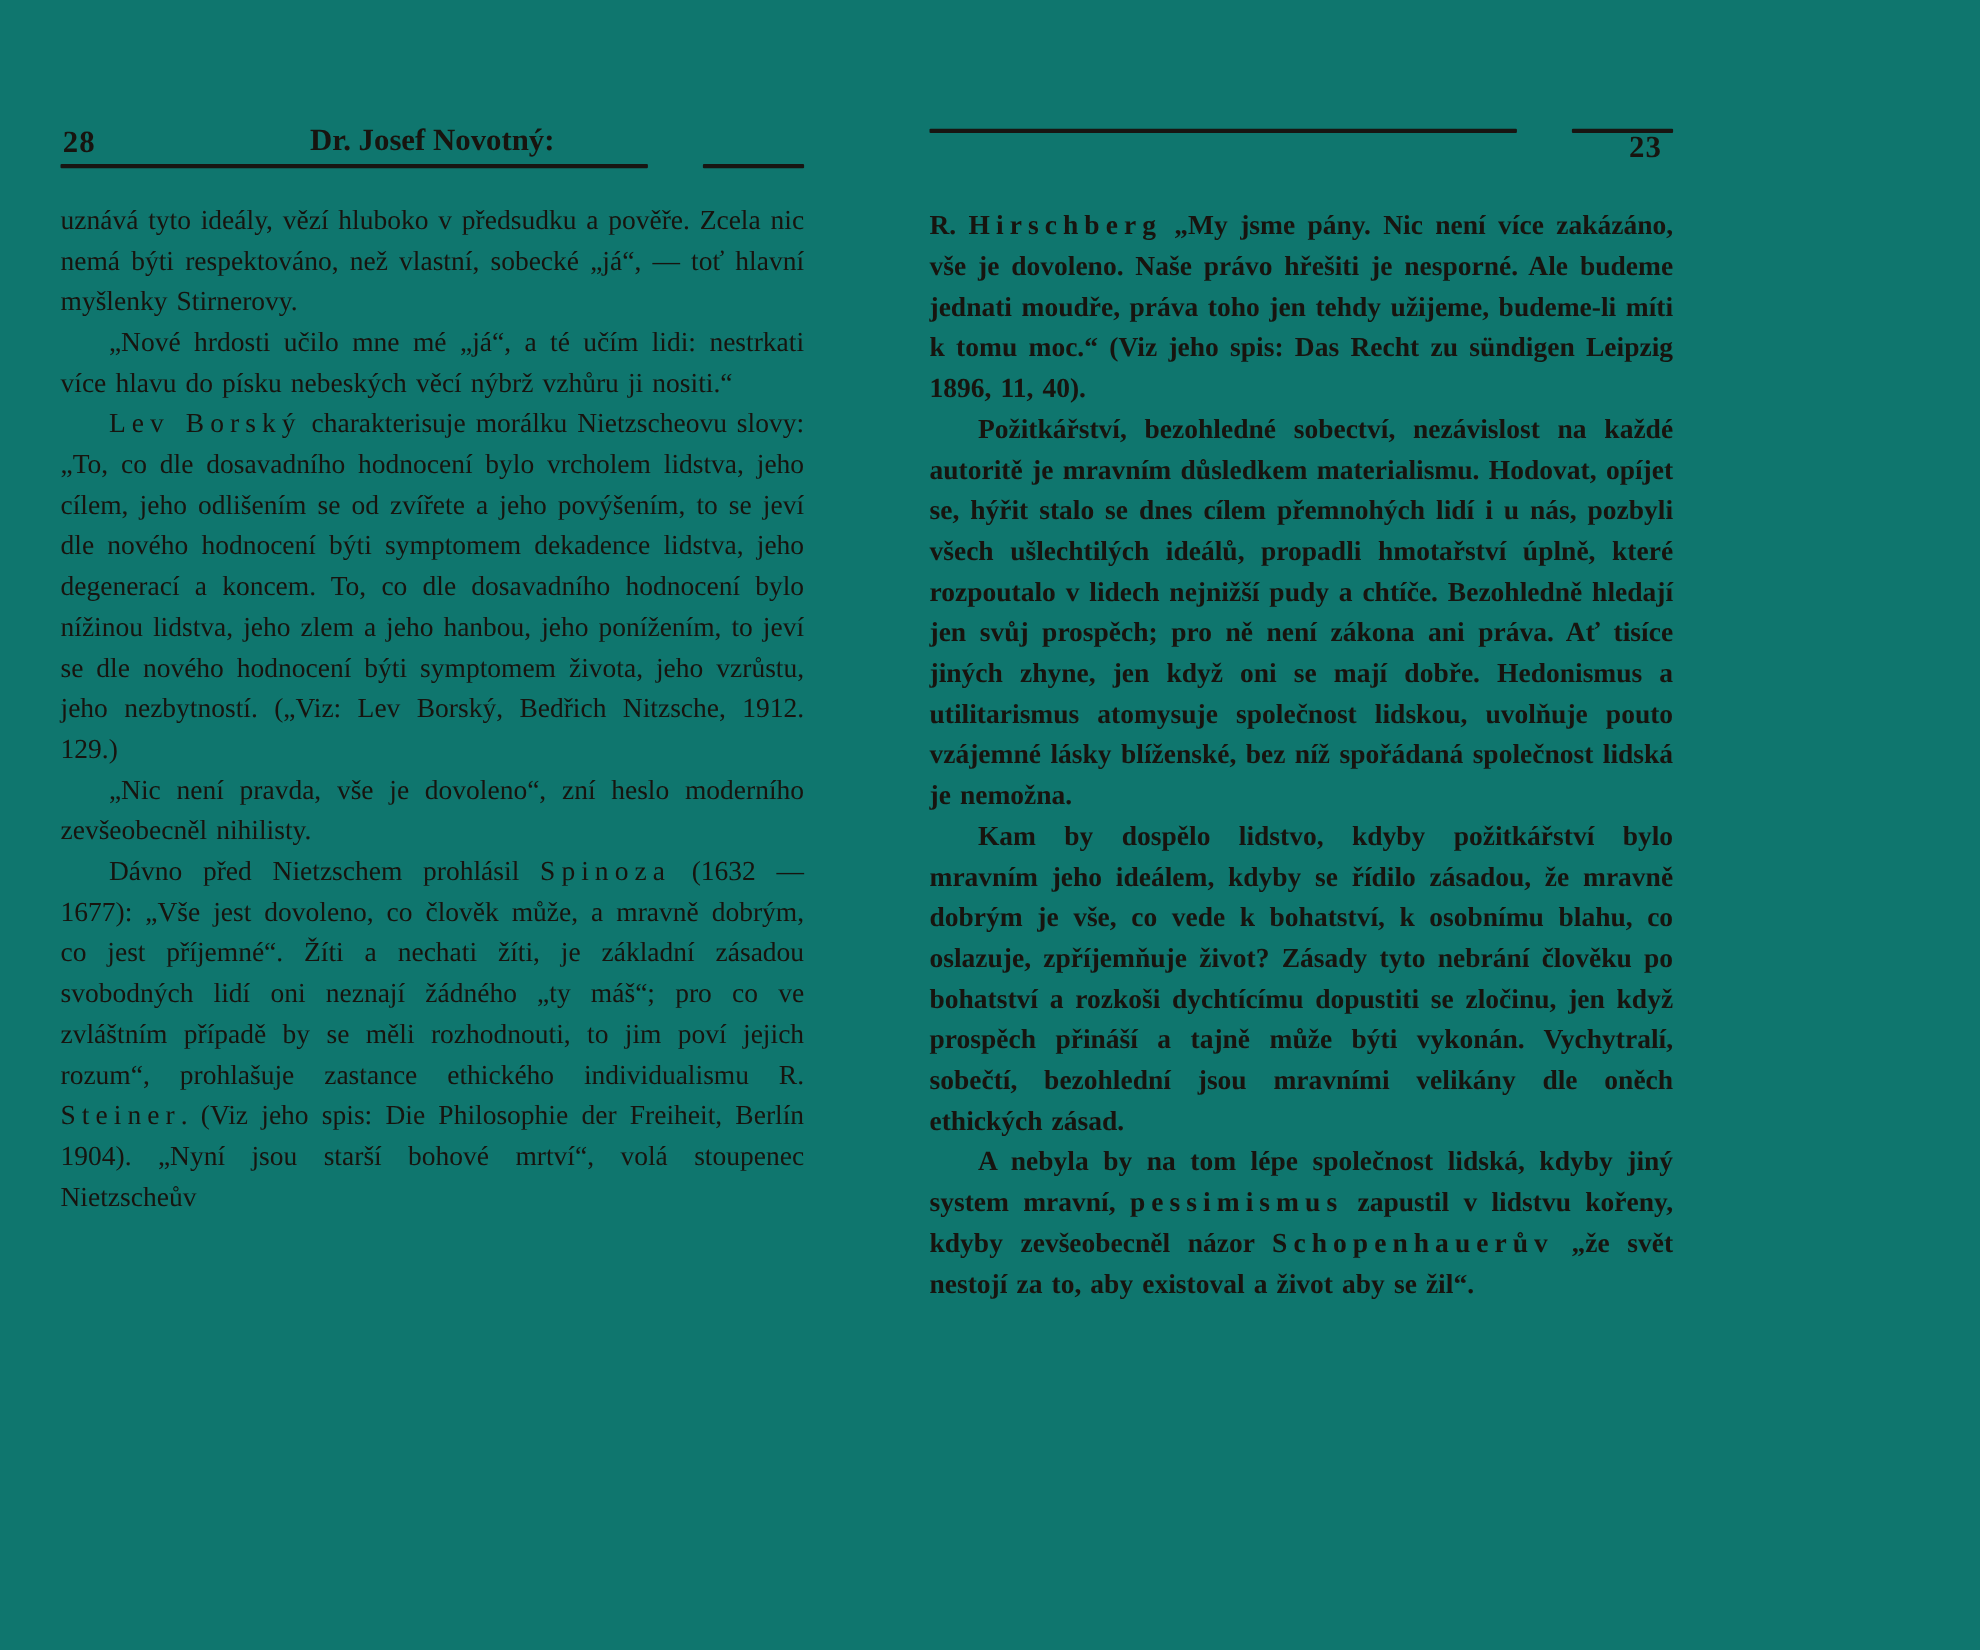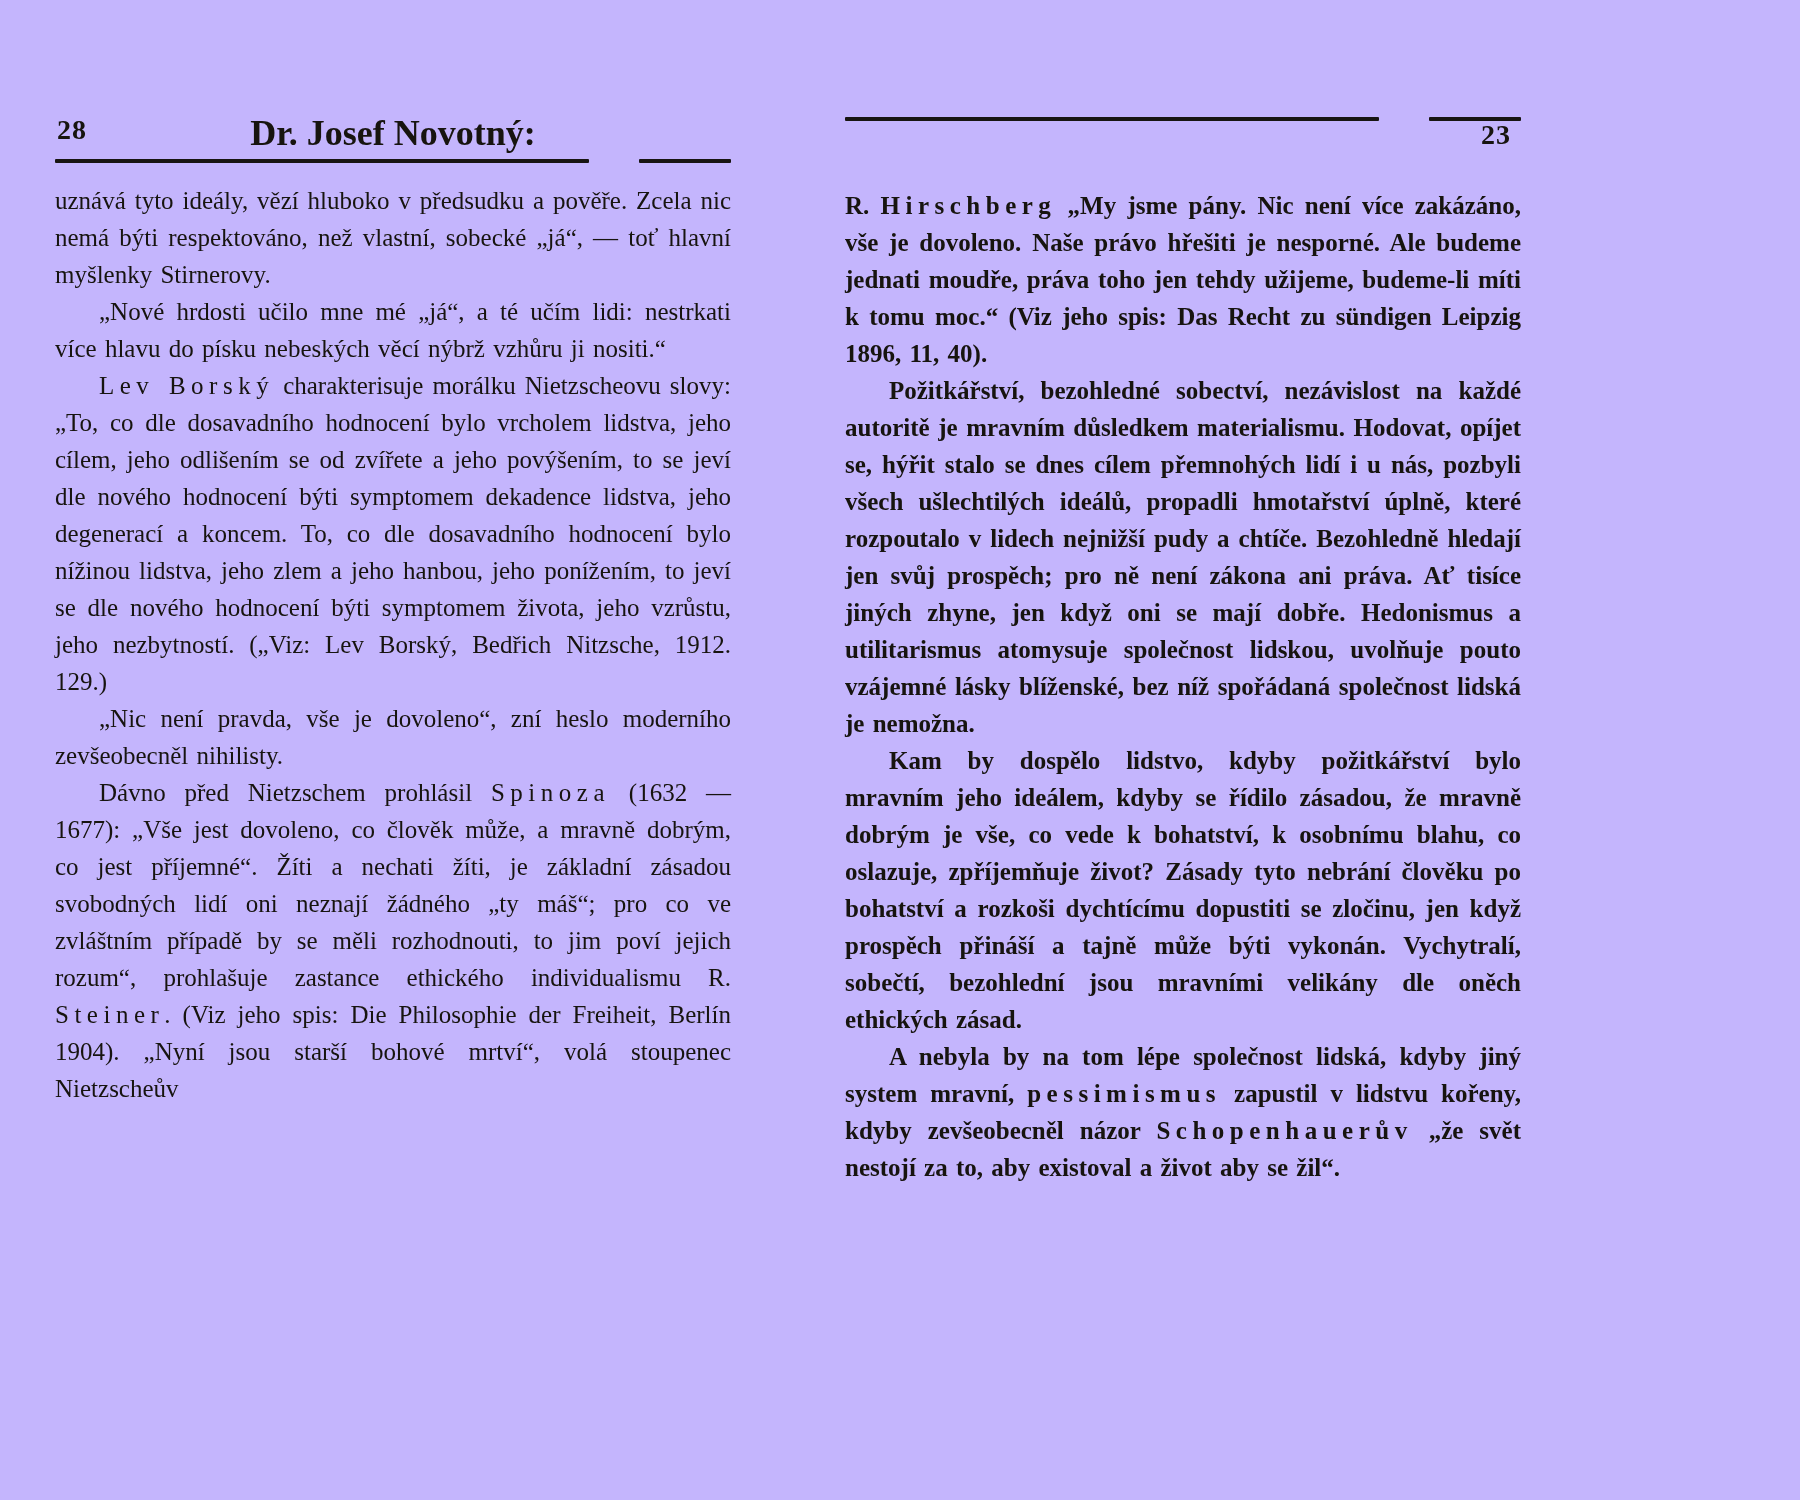--- a/index.html
+++ b/index.html
@@ -7,35 +7,35 @@
   body {
     background:#ffffff;
     font-family:"Liberation Serif", serif;
     color:#17140f;
   }
   .sheet {
     width:1800px; height:1500px;
     padding:112px 0 0 55px;
     display:flex;
     overflow:hidden;
-    background:#c4b5fd;
+    background:#0f766e;
   }
   .page { width:676px; flex:0 0 auto; }
   .page + .page { margin-left:114px; }
 
   .page-header { position:relative; height:44px; }
   .page-number {
     position:absolute; top:2px;
     font-size:28px; font-weight:bold; letter-spacing:1px;
   }
   .page.left  .page-number { left:2px; }
   .page.right .page-number { right:10px; }
   .running-title {
     text-align:center;
-    font-size:36px; font-weight:bold;
+    font-size:28px; font-weight:bold;
   }
   .page.right .running-title { transform:translateX(-14px); }
 
   .header-rule { display:flex; gap:50px; margin-top:5px; }
   .header-rule .seg { height:4px; background:#181512; border-radius:1px; }
   .header-rule .seg.long { flex:1; }
   .header-rule .seg.short { width:92px; }
 
   .page-body { margin-top:26px; }
   .para {

